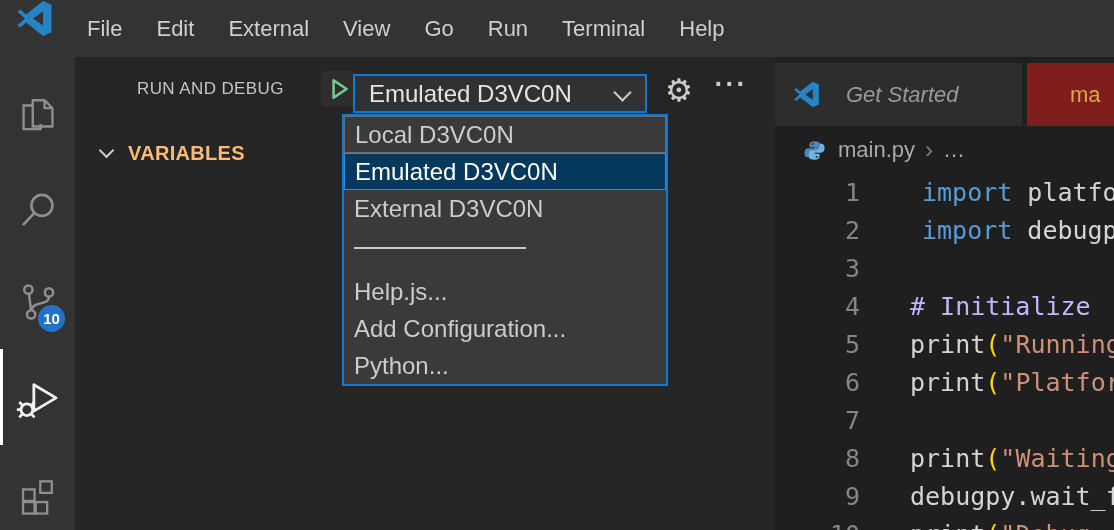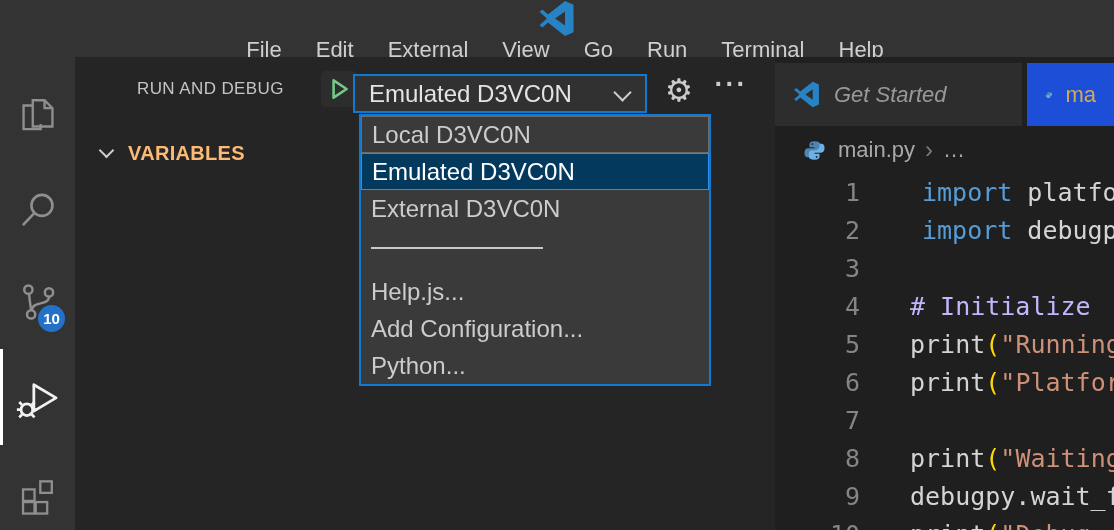--- a/index.html
+++ b/index.html
@@ -2,21 +2,21 @@
 <html style="--accent: #0E7AD3; --sel-bg: #04395E; --badge-bg: #2472C8; --modified: #D7A94F;"><head>
 <meta charset="utf-8">
 <style>
   * { margin:0; padding:0; box-sizing:border-box; }
   html,body { width:1114px; height:530px; overflow:hidden; background:#1F1F1F;
               font-family:"Liberation Sans", sans-serif; }
   .app { position:relative; width:1114px; height:530px; }
 
   
   .titlebar { position:absolute; left:0; top:0; width:1114px; height:57px;
-              background:#333333; display:flex; align-items:center; padding-left:16px;flex-direction:column; }
+              background:#333333; display:flex; align-items:flex-start; padding-left:16px; }
   .vscode-logo { width:37px; height:37px; margin-right:17px; flex:0 0 auto; }
   .menubar { display:flex; align-items:center; height:100%; }
   .menu-item { color:#CFCFCF; font-size:22px; padding:0 17px; height:100%;
                display:flex; align-items:center; cursor:default; }
 
   
   .activitybar { position:absolute; left:0; top:57px; width:75px; height:473px;
                  background:#333333; }
   .ab-cell { position:absolute; left:0; width:75px; height:62px;
              display:flex; align-items:center; justify-content:center; }
@@ -49,41 +49,41 @@
               color:#CCCCCC; font-size:27px; font-weight:bold; letter-spacing:2px;
               display:flex; align-items:center; justify-content:center; }
   .variables-row { position:absolute; left:0; top:76px; width:276px; height:40px;
                    display:flex; align-items:center; padding-left:26px; }
   .variables-row .chev { width:11px; height:11px; border-left:2px solid #CCCCCC;
                          border-bottom:2px solid #CCCCCC; transform:rotate(-45deg);
                          margin-right:16px; margin-top:-6px; }
   .variables-label { color:#fdba74; font-size:20px; font-weight:bold; letter-spacing:0.3px; }
 
   
-  .cfg-list { position:absolute; left:284px; top:57px; width:352px;
+  .cfg-list { position:absolute; left:267px; top:57px; width:326px;
               background:#3A3A3A; border:2px solid var(--accent); z-index:30; }
   .cfg-opt { height:37px; display:flex; align-items:center; padding:0 10px;
              color:#CCCCCC; font-size:24px; white-space:nowrap; }
   .cfg-opt.outlined { border:1px solid #6B6B6B; }
   .cfg-opt.selected { background:var(--sel-bg); border:1px solid #2D8CEB; color:#FFFFFF; }
   .cfg-sep-wrap { height:30px; display:flex; align-items:center; padding-left:10px;
                   margin-top:6px; }
   .cfg-sep { width:172px; height:2px; background:#C8C8C8; }
   .cfg-gap { height:10px; }
 
   
   .editor { position:absolute; left:775px; top:57px; width:339px; height:473px;
             background:#1F1F1F; }
   .tabbar { position:absolute; left:0; top:0; width:339px; height:69px; background:#202020;
             display:flex; align-items:flex-end; }
-  .tab { height:63px; display:flex; align-items:center; padding:0 18px; overflow:hidden; }
+  .tab { height:63px; display:flex; align-items:center; padding:0 18px; overflow:hidden;gap:12px; }
   .tab-getstarted { width:247px; background:#2D2D2D; }
   .tab-getstarted .tab-label { color:#999999; font-style:italic; font-size:22px;
                                margin-left:14px; white-space:nowrap; }
-  .tab-main { width:87px; background:#1d4ed8; margin-left:5px; }
+  .tab-main { width:87px; background:#7f1d1d; margin-left:5px; }
   .tab-main .tab-label { color:var(--modified); font-size:22px; margin-left:13px;
                          white-space:nowrap; }
   .breadcrumb { position:absolute; left:0; top:69px; width:339px; height:48px;
                 display:flex; align-items:center; padding-left:28px; color:#A9A9A9;
                 font-size:22px; }
   .breadcrumb .bc-file { margin-left:12px; }
   .breadcrumb .bc-chev { margin:0 10px; color:#7A7A7A; font-size:24px; }
   .code-area { position:absolute; left:0; top:117px; width:339px; height:356px;
                font-family:"DejaVu Sans Mono", monospace; font-size:25px; }
   .cl { display:flex; height:38px; line-height:38px; white-space:pre; }

